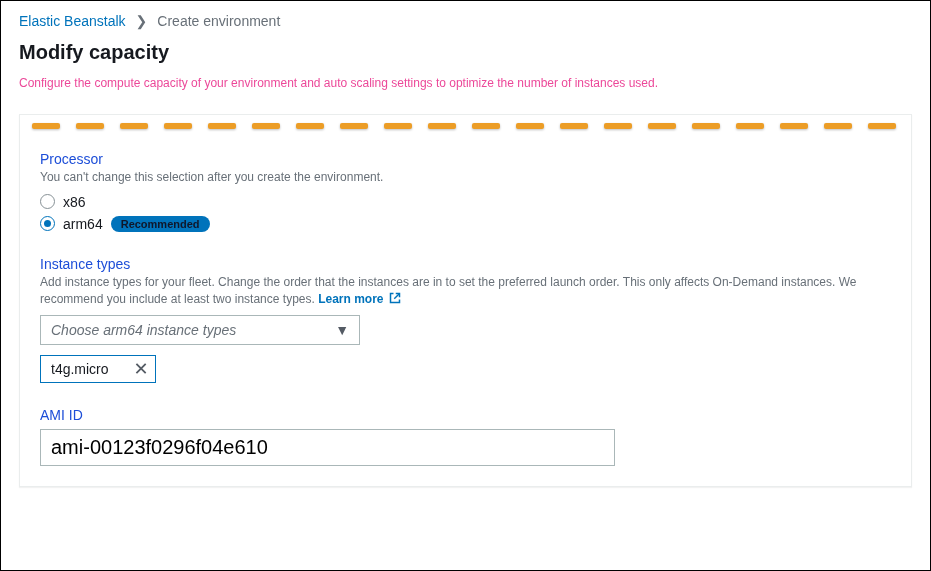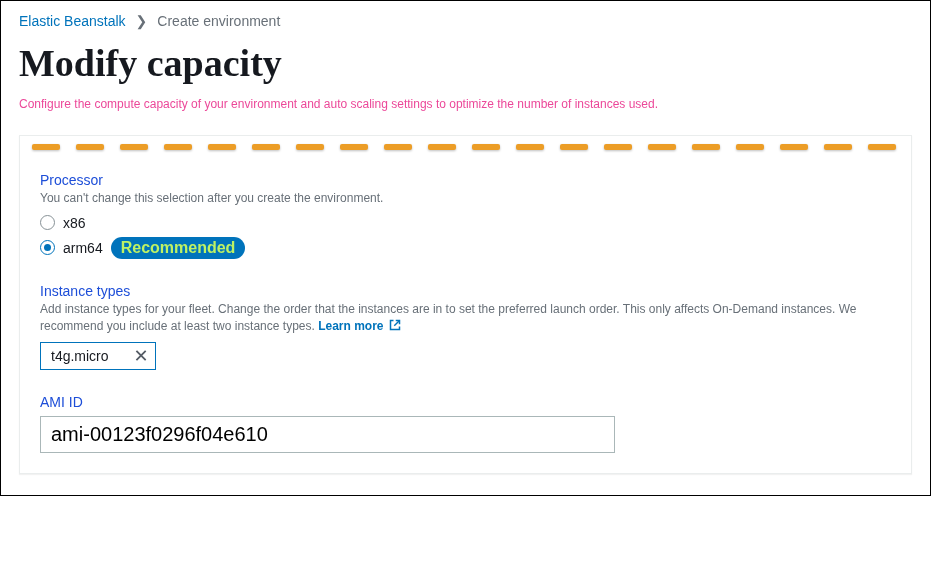--- a/index.html
+++ b/index.html
@@ -7,21 +7,21 @@
     margin: 0;
     font-family: "Amazon Ember", "Helvetica Neue", Arial, sans-serif;
     font-size: 14px;
     color: #16191f;
     background: #fff;
     width: 931px;
   }
   .outer-border {
     border: 1px solid #000;
     width: 931px;
-    height: 496px;
+    height: 571px;
     overflow: hidden;
   }
   .page {
     padding: 12px 18px 18px 18px;
   }
   .breadcrumb {
     display: flex;
     align-items: center;
     gap: 10px;
     margin-bottom: 12px;
@@ -32,24 +32,23 @@
     text-decoration: none;
   }
   .breadcrumb .chevron {
     color: #687078;
     font-size: 14px;
   }
   .breadcrumb .current {
     color: #687078;
   }
   h1.page-title {
-    font-size: 38px;
+    font-size: 20px;
     font-weight: 700;
     margin: 0 0 6px 0;
-    font-family: Liberation Serif, serif;
   }
   .page-desc {
     margin: 12px 0 24px 0;
     color: #ec4899;
     font-size: 12px;
   }
   .panel {
     border: 1px solid #eaeded;
     background: #fff;
     box-shadow: 0 1px 1px rgba(0,1,1,0.05);
@@ -109,24 +108,24 @@
     border-color: #0073bb;
   }
   .radio.selected::after {
     content: "";
     width: 7px; height: 7px;
     background: #0073bb;
     border-radius: 50%;
   }
   .badge {
     background: #0073bb;
-    color: #bef264;
+    color: #0f172a;
     border-radius: 999px;
     padding: 2px 10px;
-    font-size: 16px;
+    font-size: 11px;
     font-weight: 600;
   }
   .learn-more {
     color: #0073bb;
     font-weight: 700;
     text-decoration: none;
   }
   .ext-icon {
     display: inline-block;
     width: 12px; height: 12px;
@@ -235,20 +234,24 @@
         <div class="field-hint">
           <span>Add instance types for your fleet. Change the order that the instances are in to set the preferred launch order. This only affects On-Demand instances. We recommend you include at least two instance types. </span><a href="#" class="learn-more"><span>Learn more</span>
             <svg class="ext-icon" viewBox="0 0 16 16" fill="none" stroke="#0073bb" stroke-width="2">
               <path d="M6 2H2v12h12v-4"></path>
                   <path d="M9 2h5v5"></path>
                   <path d="M14 2L7 9"></path>
             </svg>
           </a>
         </div>
 
+        <div class="select-box">
+          <span>Choose arm64 instance types</span>
+          <span class="caret">▼</span>
+        </div>
 
         <div class="token">
           <span>t4g.micro</span>
           <span class="x">✕</span>
         </div>
       </div>
 
       <div class="field-block" style="margin-bottom:0;">
         <div class="field-label" style="margin-bottom:6px;">AMI ID</div>
         <input class="text-input" value="ami-00123f0296f04e610" style="">

